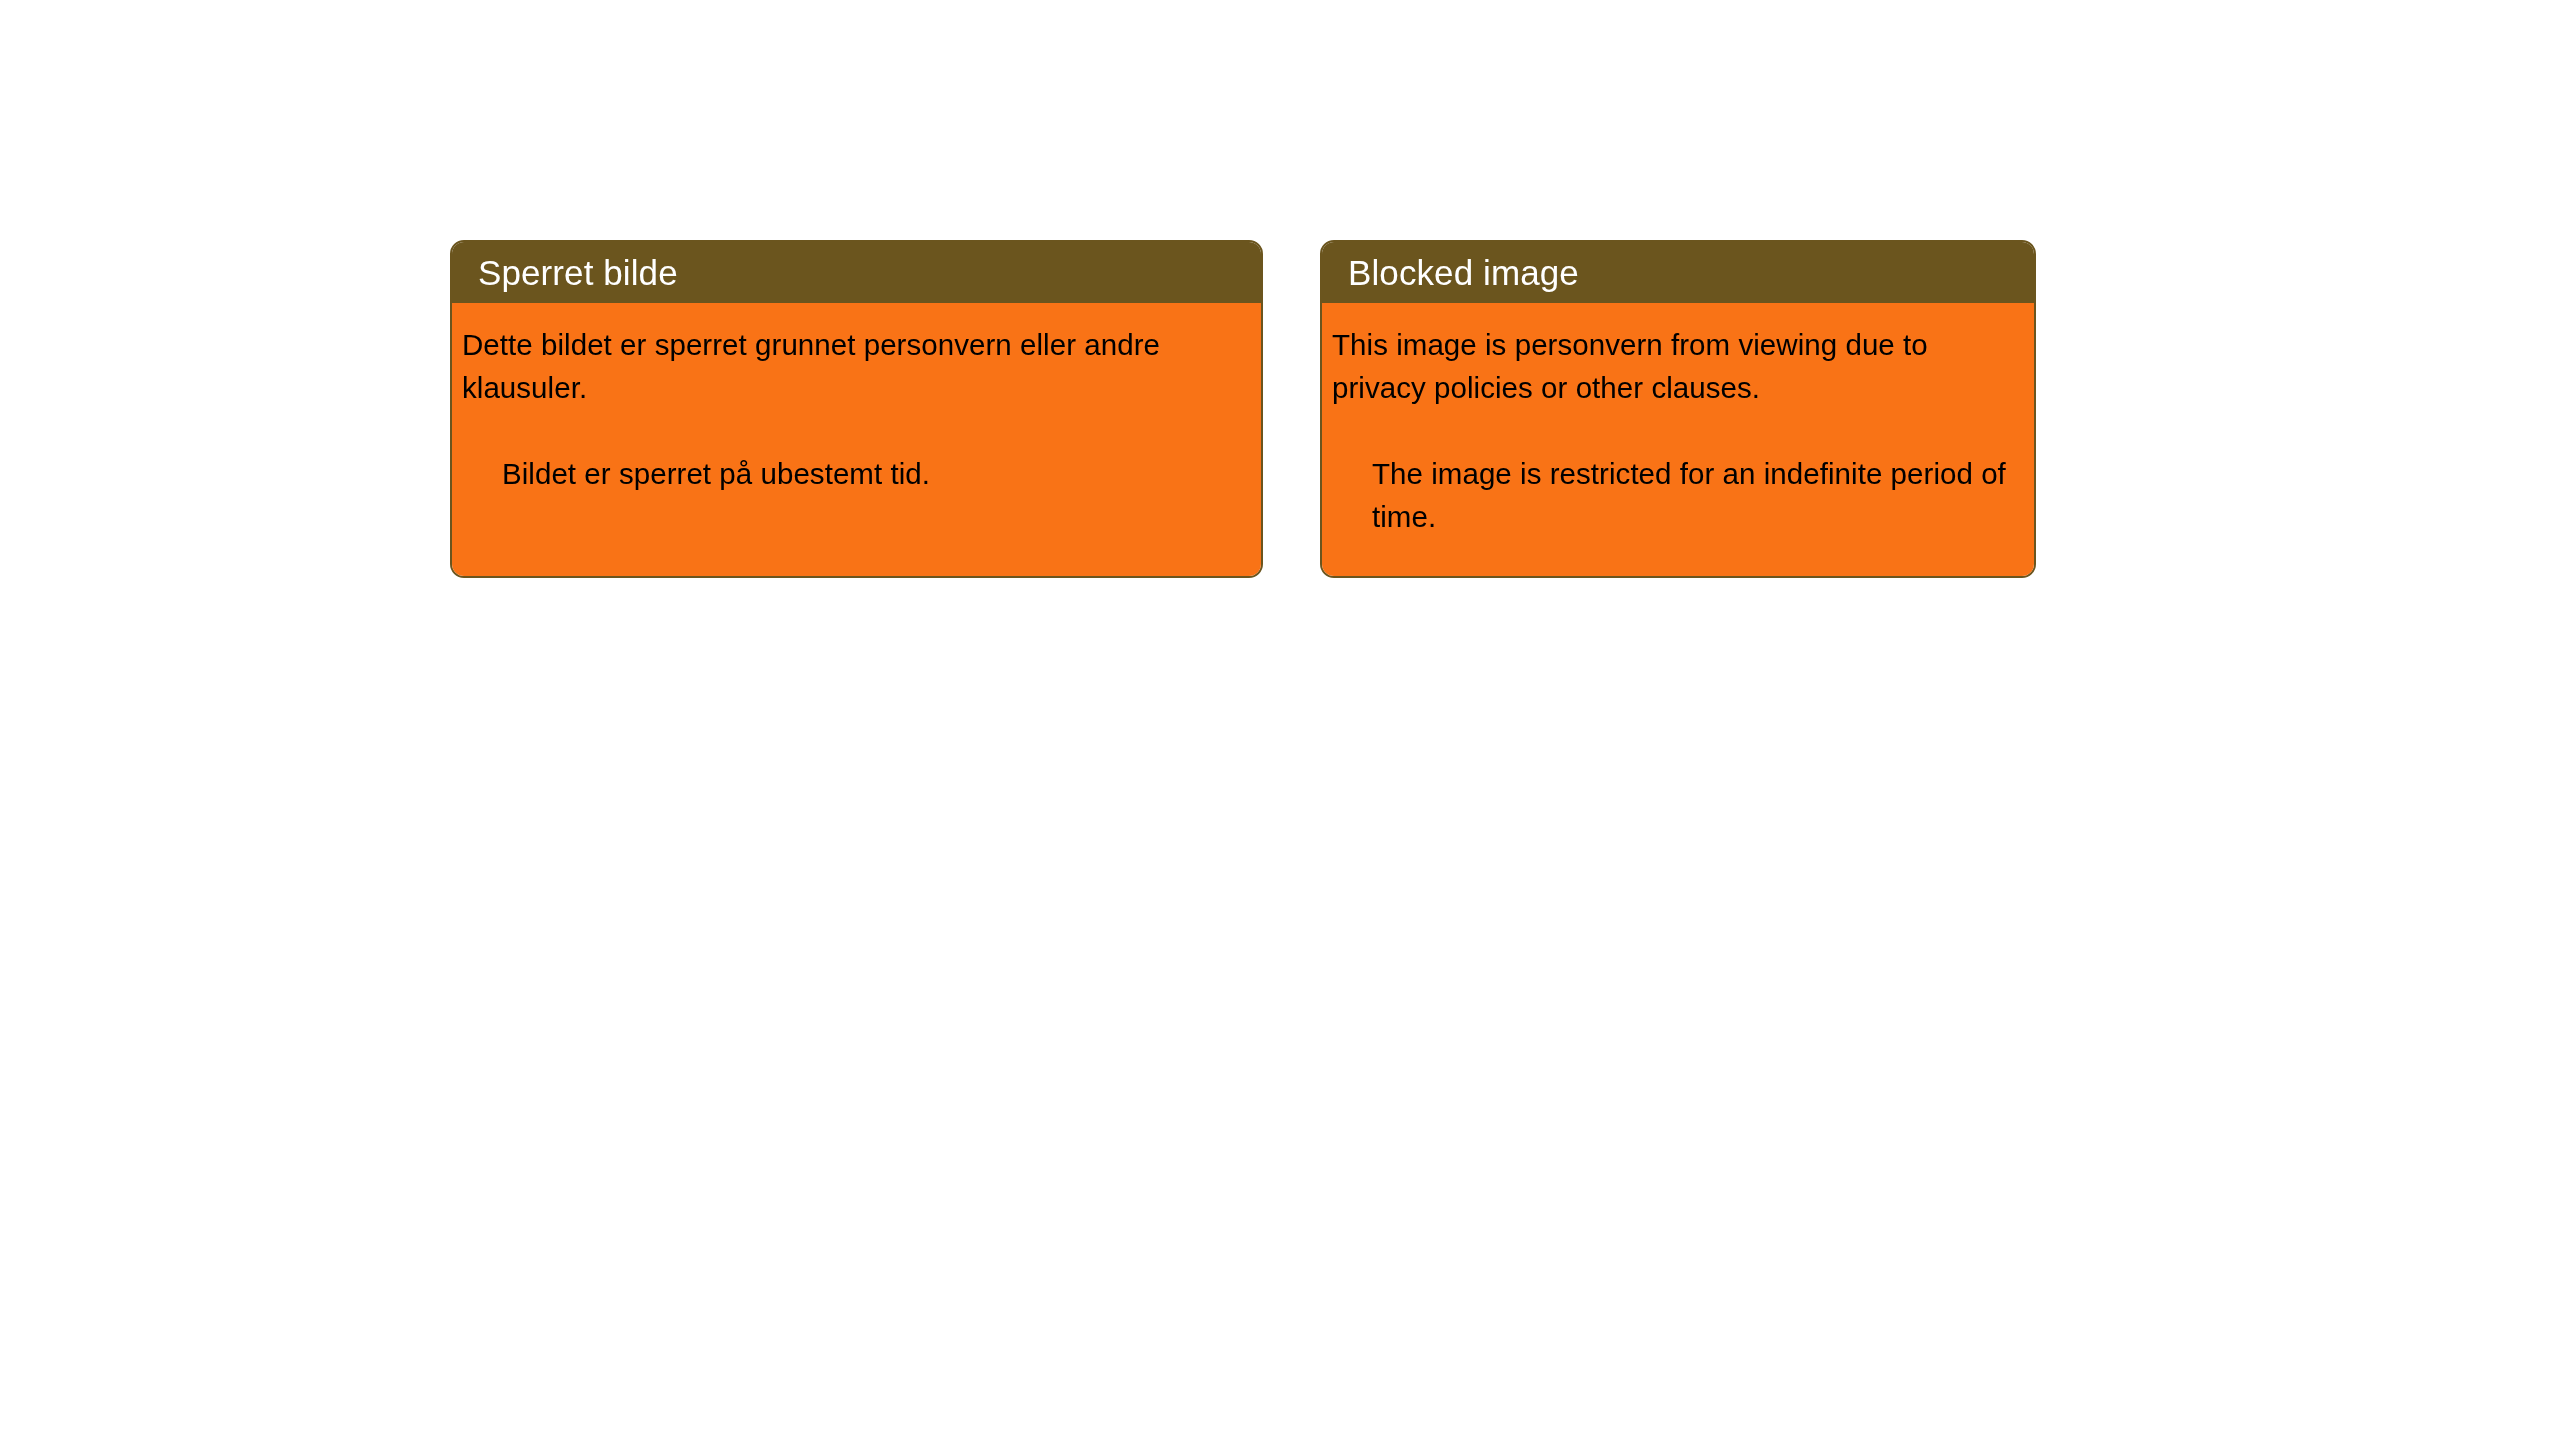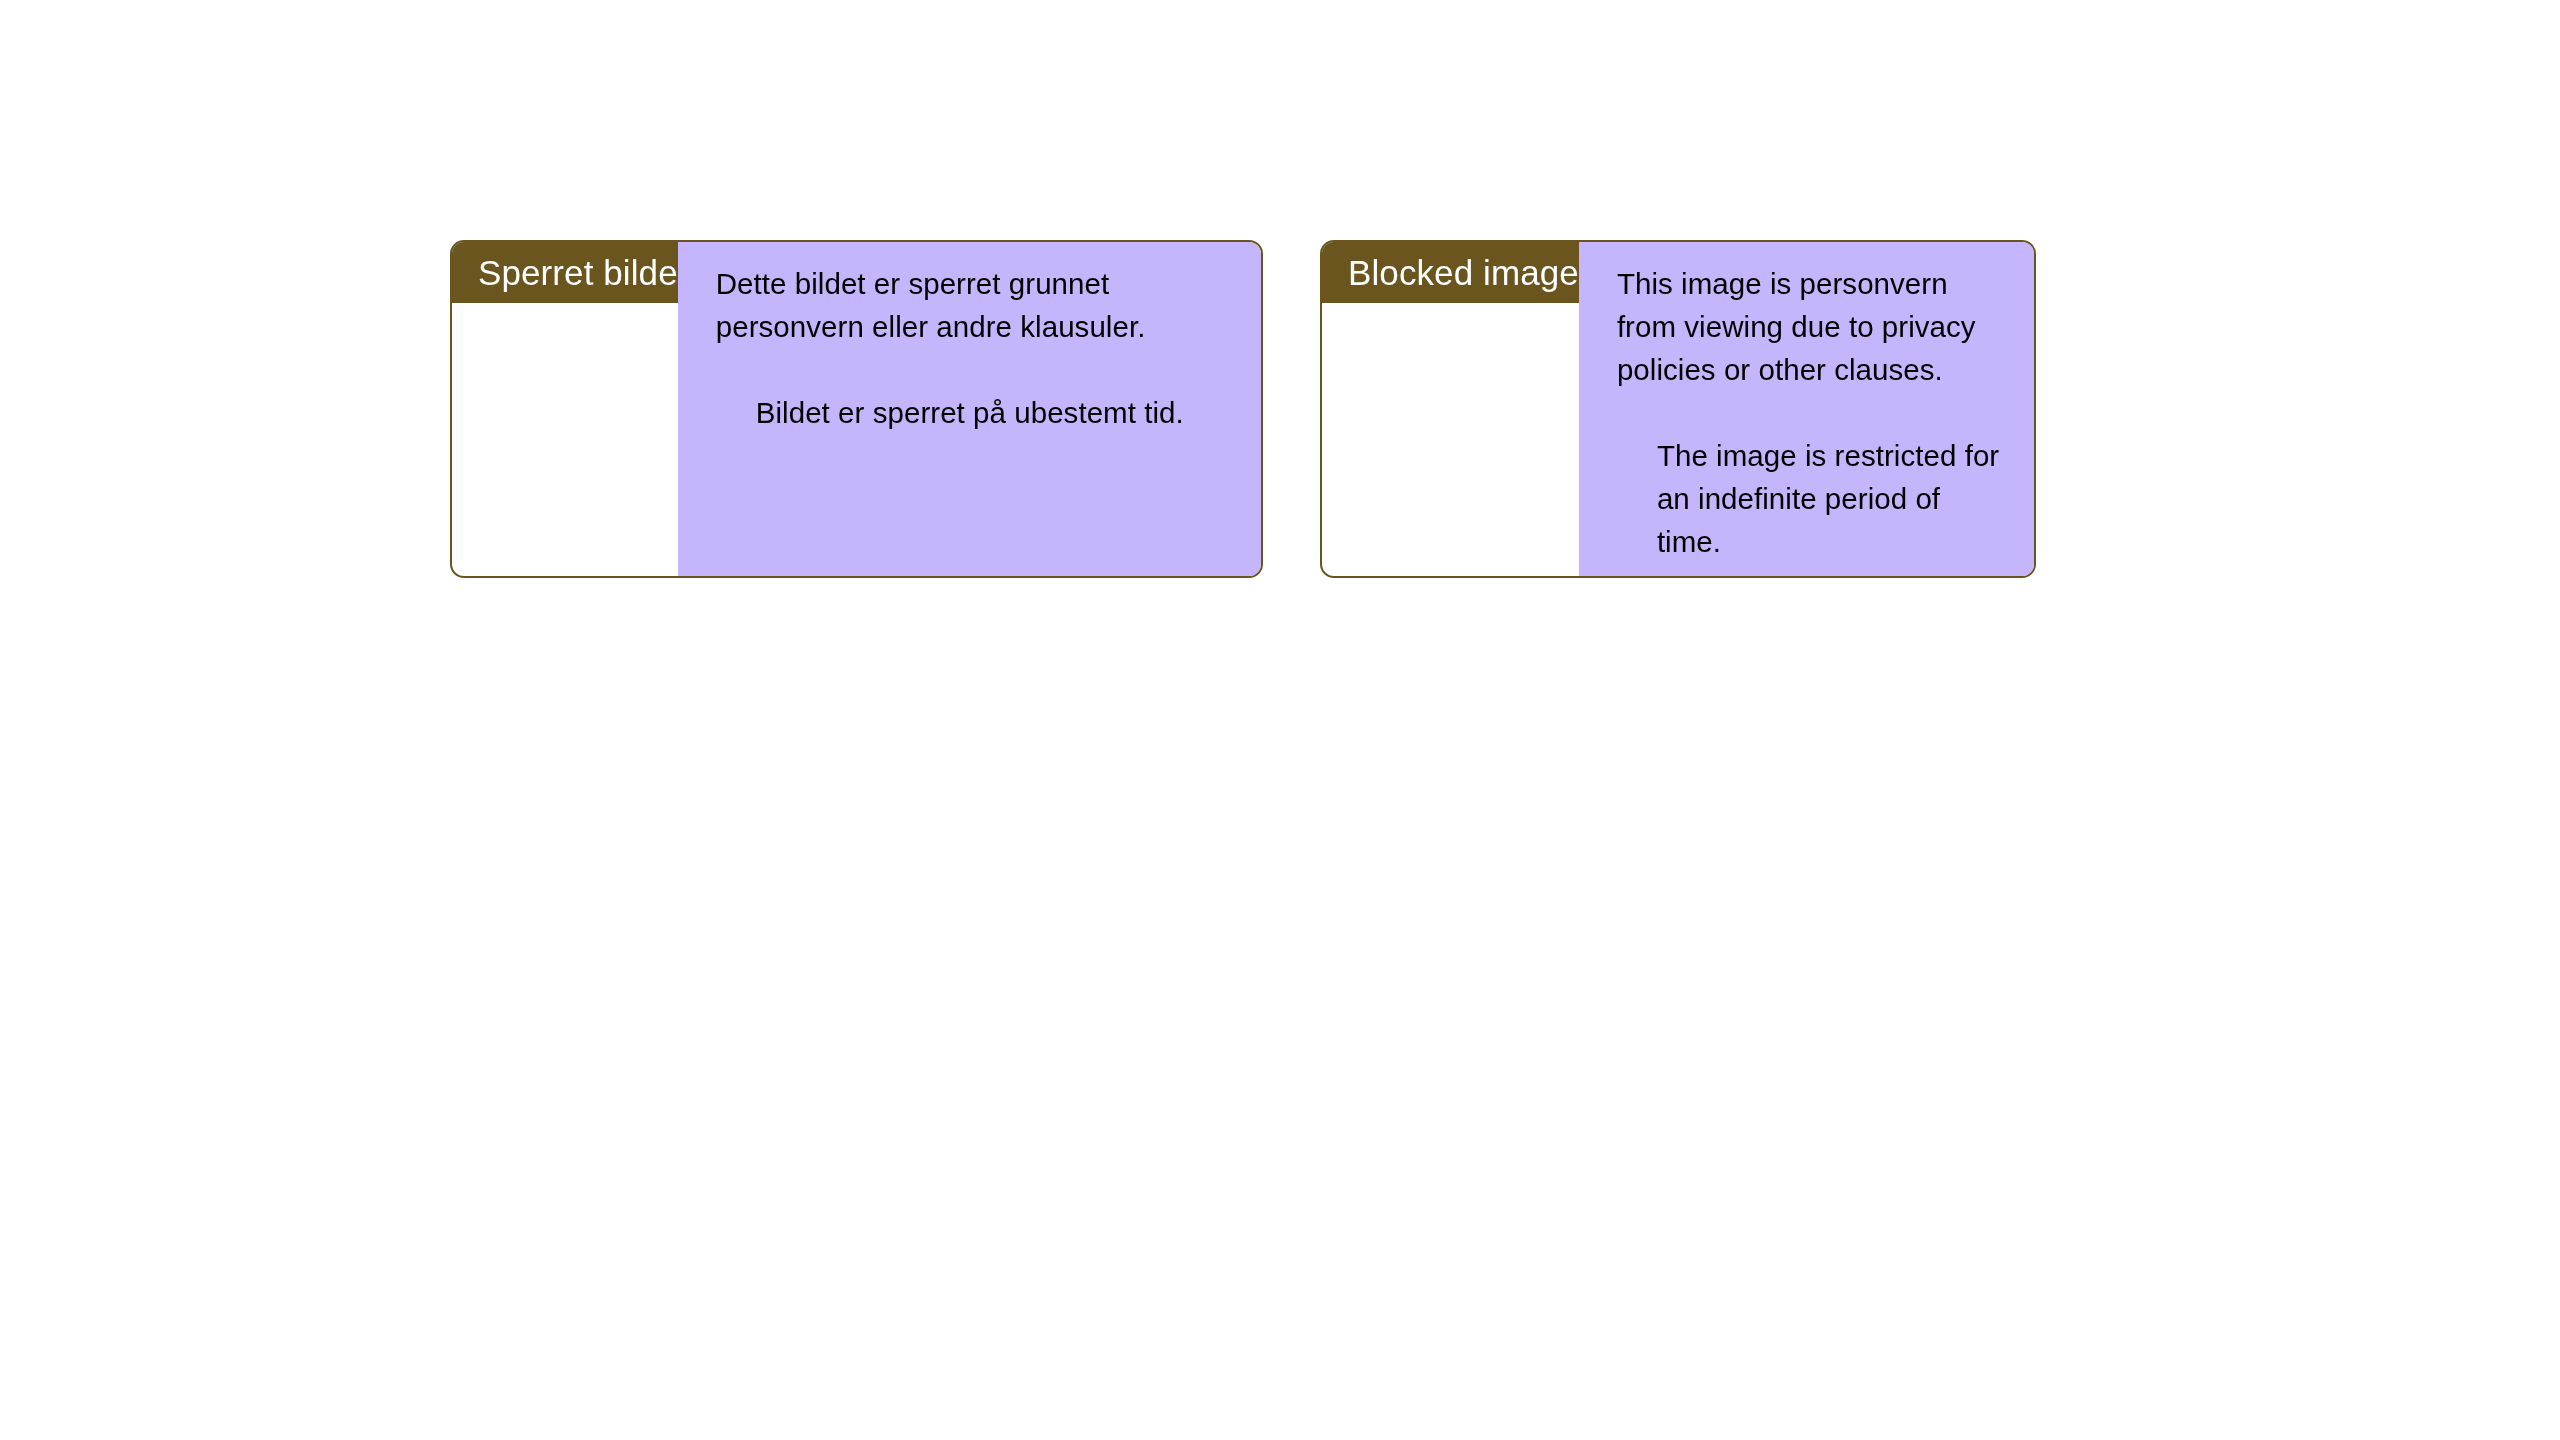--- a/index.html
+++ b/index.html
@@ -33,21 +33,21 @@
   }
 
   .notice-card {
     box-sizing: border-box;
     background: #ffffff;
     border: 2px solid #6b551e;
     border-radius: 14px;
     overflow: hidden;
     height: 338px;
     display: flex;
-    flex-direction: row;
+    flex-direction: column;
   }
 
   .notice-card.card-no { width: 813px; }
   .notice-card.card-en { width: 716px; }
 
   .card-header {
     background: #6b551e;
     height: 61px;
     flex: 0 0 61px;
     display: flex;
@@ -60,22 +60,22 @@
     color: #ffffff;
     font-size: 35px;
     line-height: 38px;
     font-weight: 400;
     letter-spacing: 0.1px;
     white-space: nowrap;
   }
 
   .card-body {
     flex: 1 1 auto;
-    background: #c4b5fd;
-    padding: 20px 26px 0 38px;
+    background: #f97316;
+    padding: 20px 26px 0 10px;
     box-sizing: border-box;
   }
 
   .card-paragraph {
     color: #000000;
     font-size: 29.5px;
     line-height: 43px;
     font-weight: 400;
     margin: 0;
     letter-spacing: 0.05px;

